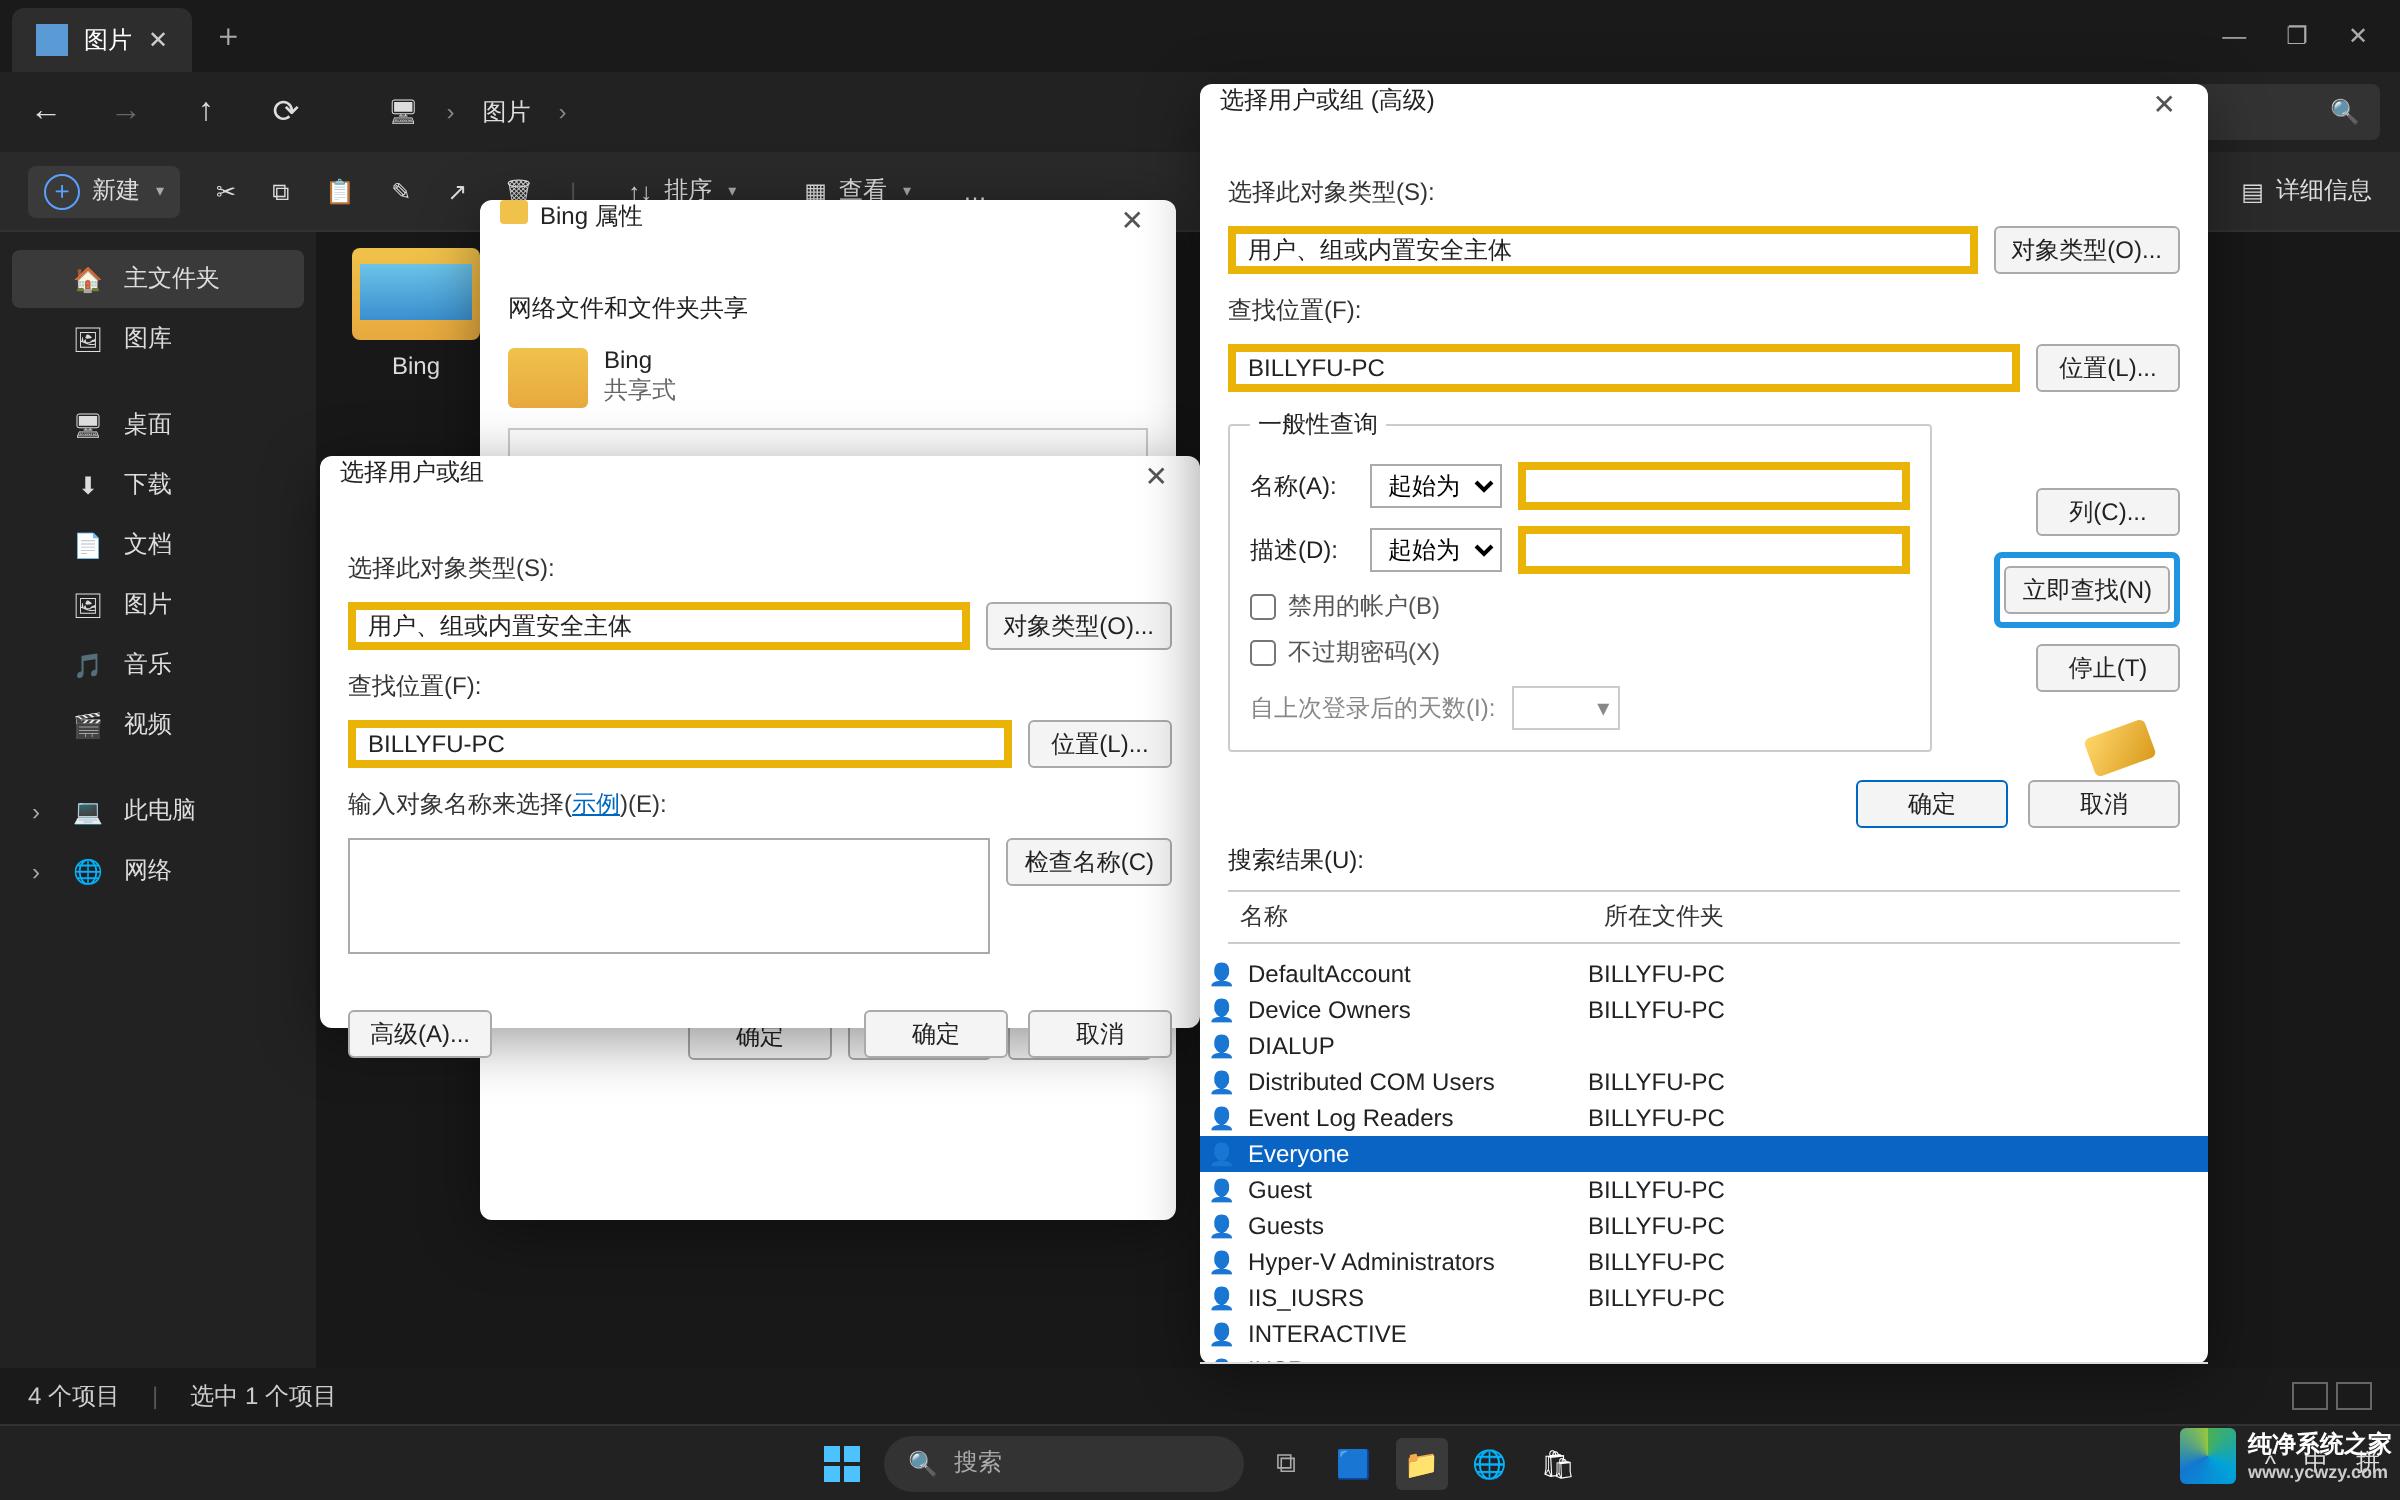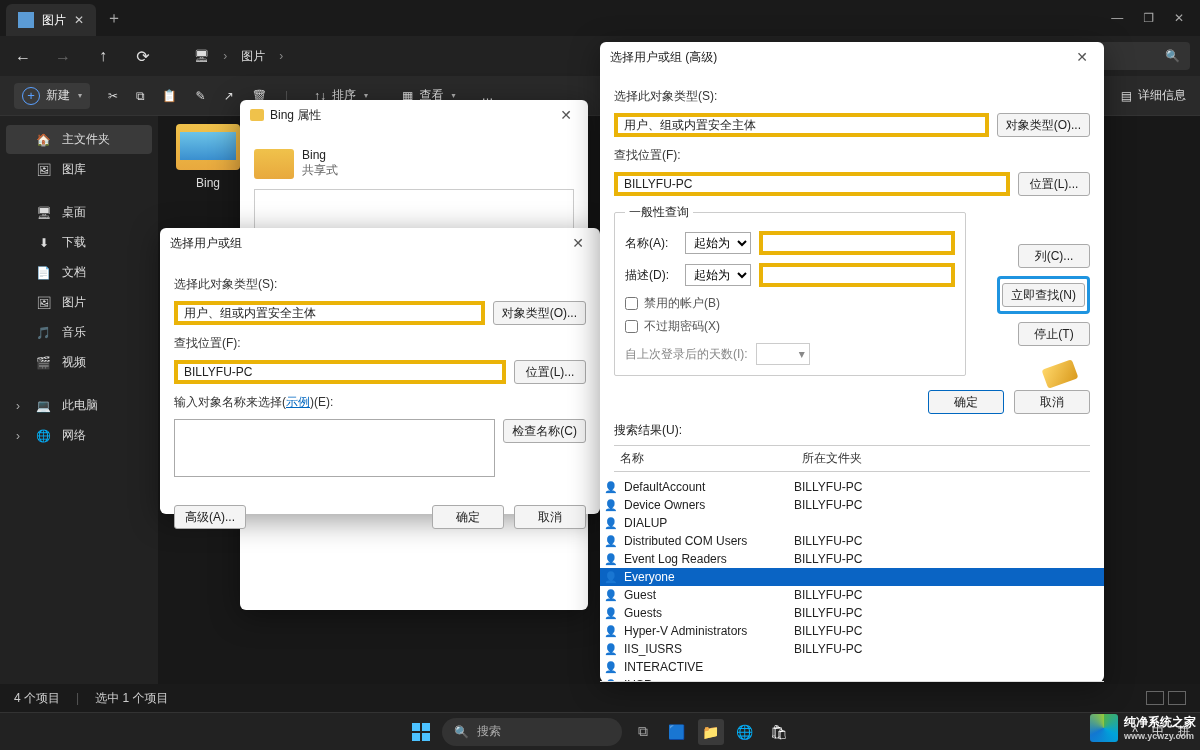--- a/index.html
+++ b/index.html
@@ -37,21 +37,21 @@
 .taskbar{position:absolute;bottom:0;left:0;right:0;height:38px;background:#222;display:flex;align-items:center;justify-content:center;gap:8px;z-index:100;border-top:1px solid #333}
 .tb-search{width:180px;height:28px;background:#333;border-radius:14px;display:flex;align-items:center;padding:0 12px;gap:8px;color:#aaa}
 .tb-ic{width:26px;height:26px;border-radius:3px;display:flex;align-items:center;justify-content:center;font-size:14px}
 .tb-right{position:absolute;right:10px;display:flex;align-items:center;gap:14px;color:#ddd;font-size:11px}
 .watermark{position:absolute;right:4px;bottom:8px;display:flex;align-items:flex-start;gap:6px;color:#fff;font-weight:bold;font-size:15px}
 .wm-logo{width:28px;height:28px;background:conic-gradient(#4cb050,#00a3da,#1277d1,#95c93d);border-radius:3px}
 
 
 .dlg{position:absolute;background:#fff;color:#222;box-shadow:0 6px 30px rgba(0,0,0,.4);border-radius:6px;font-size:12px}
 .dlg input[type=text]:not(.inline-input){width:100%}
-.dlg-title{height:30px;display:flex;align-items:center;padding:12px 10px;font-size:12px}
+.dlg-title{height:30px;display:flex;align-items:flex-start;padding:0 10px;font-size:12px}
 .dlg-x{margin-left:auto;color:#555;font-size:14px;padding:2px 6px}
 .tabs{display:flex;border-bottom:1px solid #ddd;padding:0 10px;margin-top:2px}
 .tabrow{padding:8px 14px;color:#444}
 .tabrow.active{color:#000;position:relative}
 .tabrow.active::after{content:"";position:absolute;bottom:-1px;left:6px;right:6px;height:2px;background:#0067c0}
 .row{display:flex;align-items:center;gap:8px;margin:8px 0}
 .txtbox{height:24px;border:4px solid #eab308;padding:2px 6px;background:#fff;color:#222}
 .btn{min-width:72px;height:24px;border:1px solid #aaa;background:#f4f4f4;border-radius:3px;text-align:center;line-height:22px;padding:0 8px;color:#222}
 .group{border:1px solid #ccc;border-radius:2px;padding:10px;margin:8px 0;position:relative}
 .group-title{position:absolute;top:-9px;left:10px;background:#fff;padding:0 4px}
@@ -225,20 +225,21 @@
     </div>
 </div>
 
 <div id="d-bing" class="dlg">
   <div class="dlg-title">
     <span style="width:14px;height:12px;background:#f0c24b;margin-right:6px;border-radius:2px"></span>
     <span>Bing 属性</span>
     <span class="dlg-x">✕</span>
   </div>
   <div class="body">
+    <div style="margin:6px 0 10px">网络文件和文件夹共享</div>
     <div class="row">
       <div class="share-ic"></div>
       <div>
         <div>Bing</div>
         <div style="color:#666">共享式</div>
       </div>
     </div>
     <div class="panel-big"></div>
   </div>
   <div class="btn-row-bottom">

